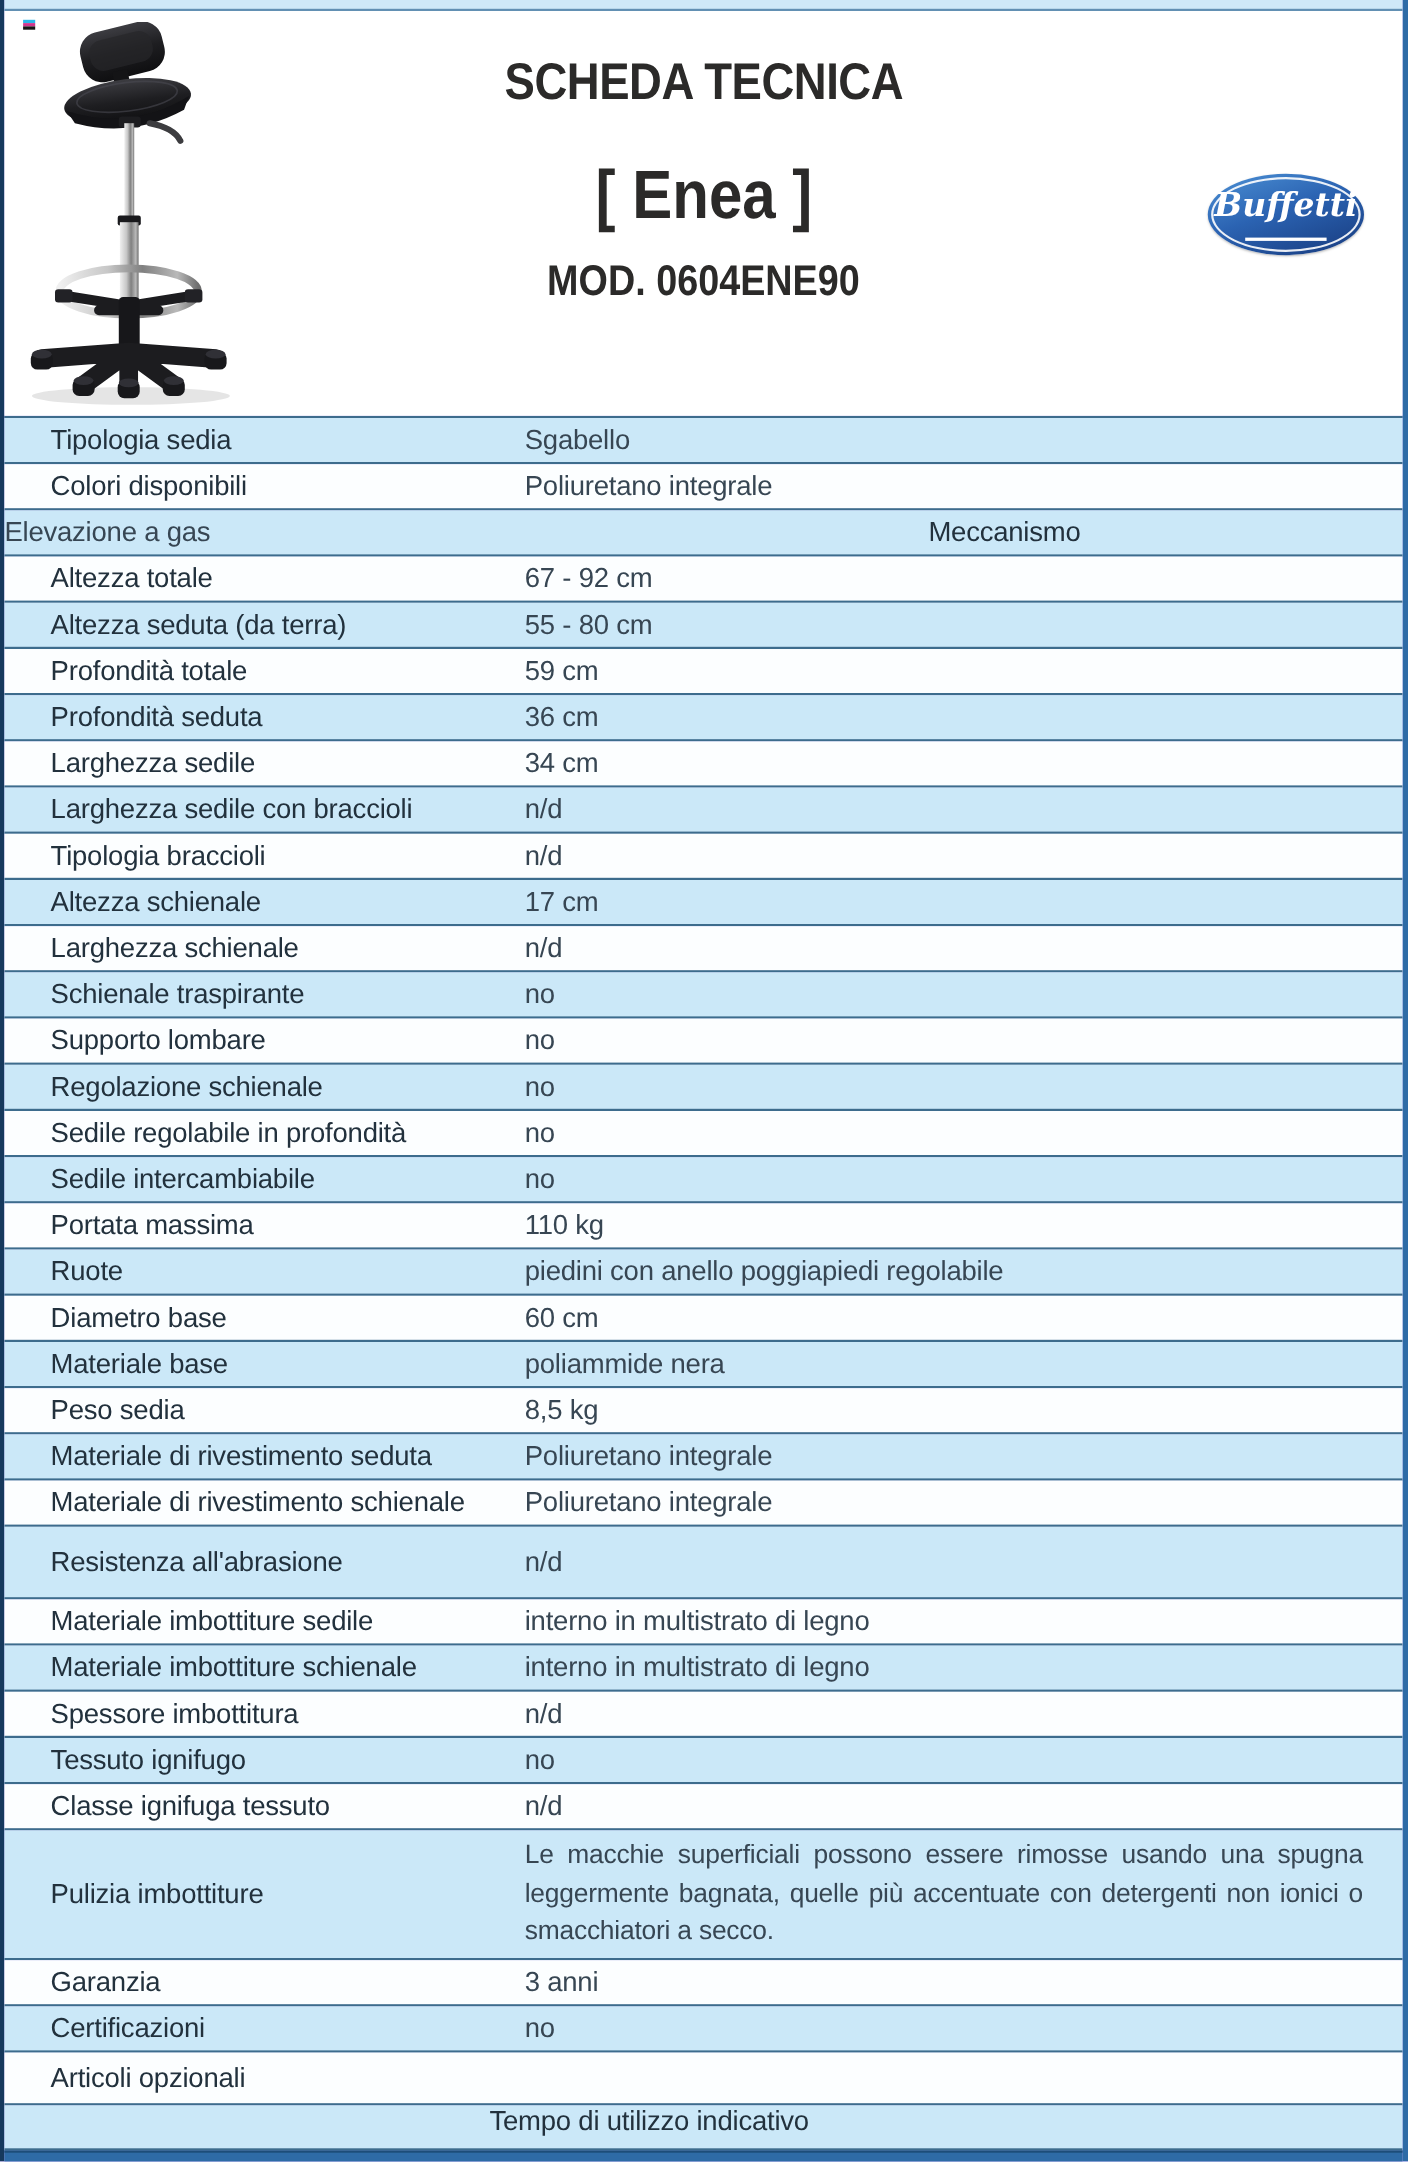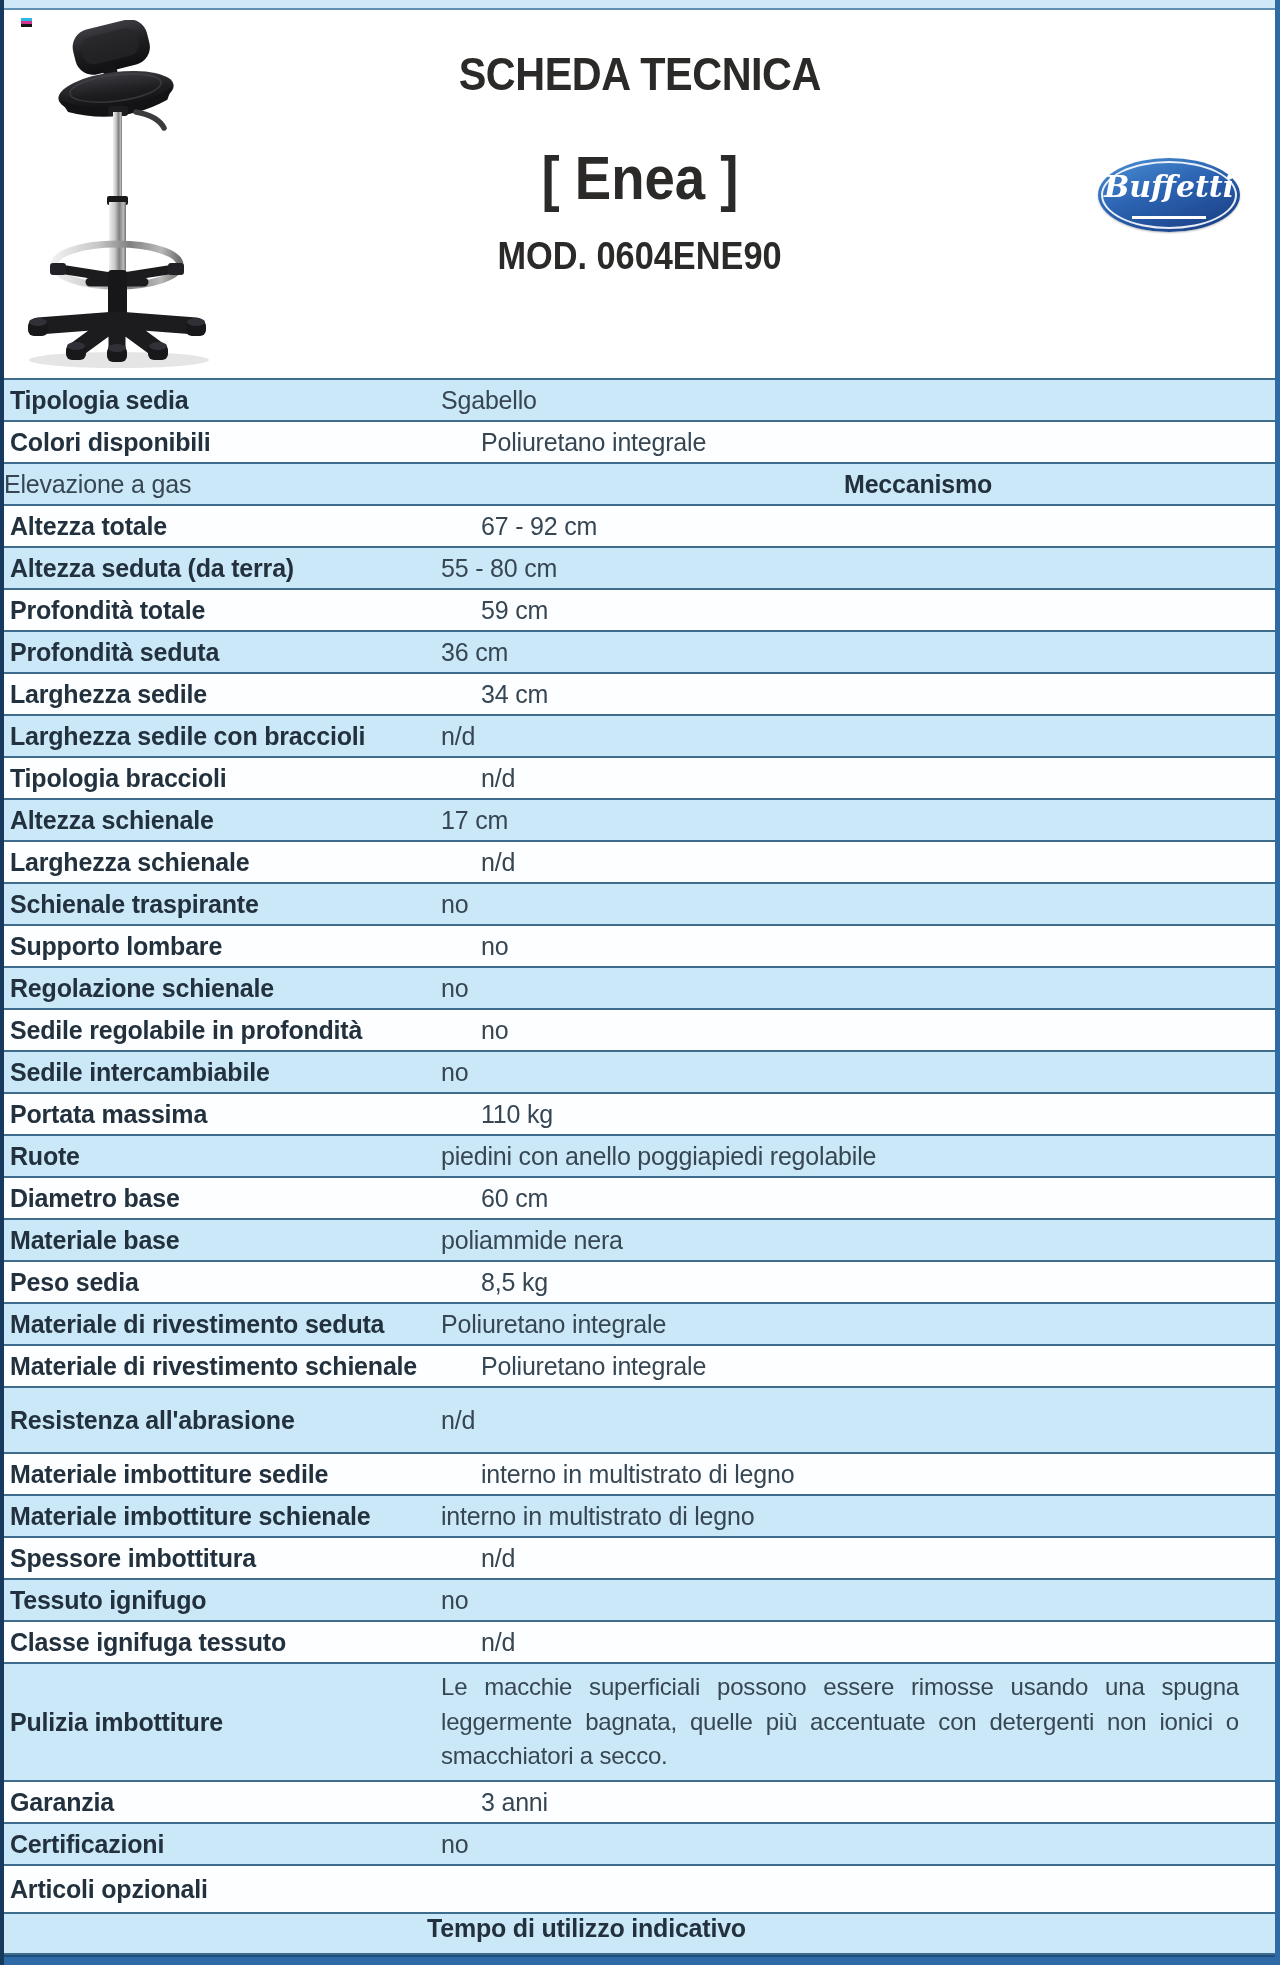--- a/index.html
+++ b/index.html
@@ -39,25 +39,25 @@
     font-family:"DejaVu Serif",serif;font-style:italic;font-weight:bold;font-size:30px;line-height:30px;
   }
   .logo .underline{position:absolute;left:24%;right:24%;bottom:13px;height:3px;background:#fff;}
   
   .spec-table{border-top:2px solid var(--row-border,#3d6c8d);}
   .row{
     display:flex;align-items:center;height:42px;box-sizing:border-box;
     border-bottom:2px solid var(--row-border,#3d6c8d);
   }
   .row.blue{background:var(--row-blue,#cbe8f8);}
-  .row.white{background:var(--row-white,#fcfeff);gap:40px;}
+  .row.white{background:var(--row-white,#fcfeff);}
   .cell{font-size:25px;letter-spacing:-.2px;}
   .cell.label{
     width:437px;flex:0 0 437px;padding-left:6px;box-sizing:border-box;
-    font-weight:bold;color:var(--label-text,#22313d);
+    font-weight:normal;color:var(--label-text,#22313d);margin-left:36px;
   }
   .cell.value{flex:1;color:var(--value-text,#374653);padding-right:36px;}
   .row.justify .cell.value{text-align:justify;font-size:24px;line-height:1.45;}
   
   .bottom-bar{
     height:12px;background:var(--bottom-bar,#2e6ba6);
     border-top:2px solid var(--bottom-bar-line,#1d4d79);
   }
 </style>
 </head>

